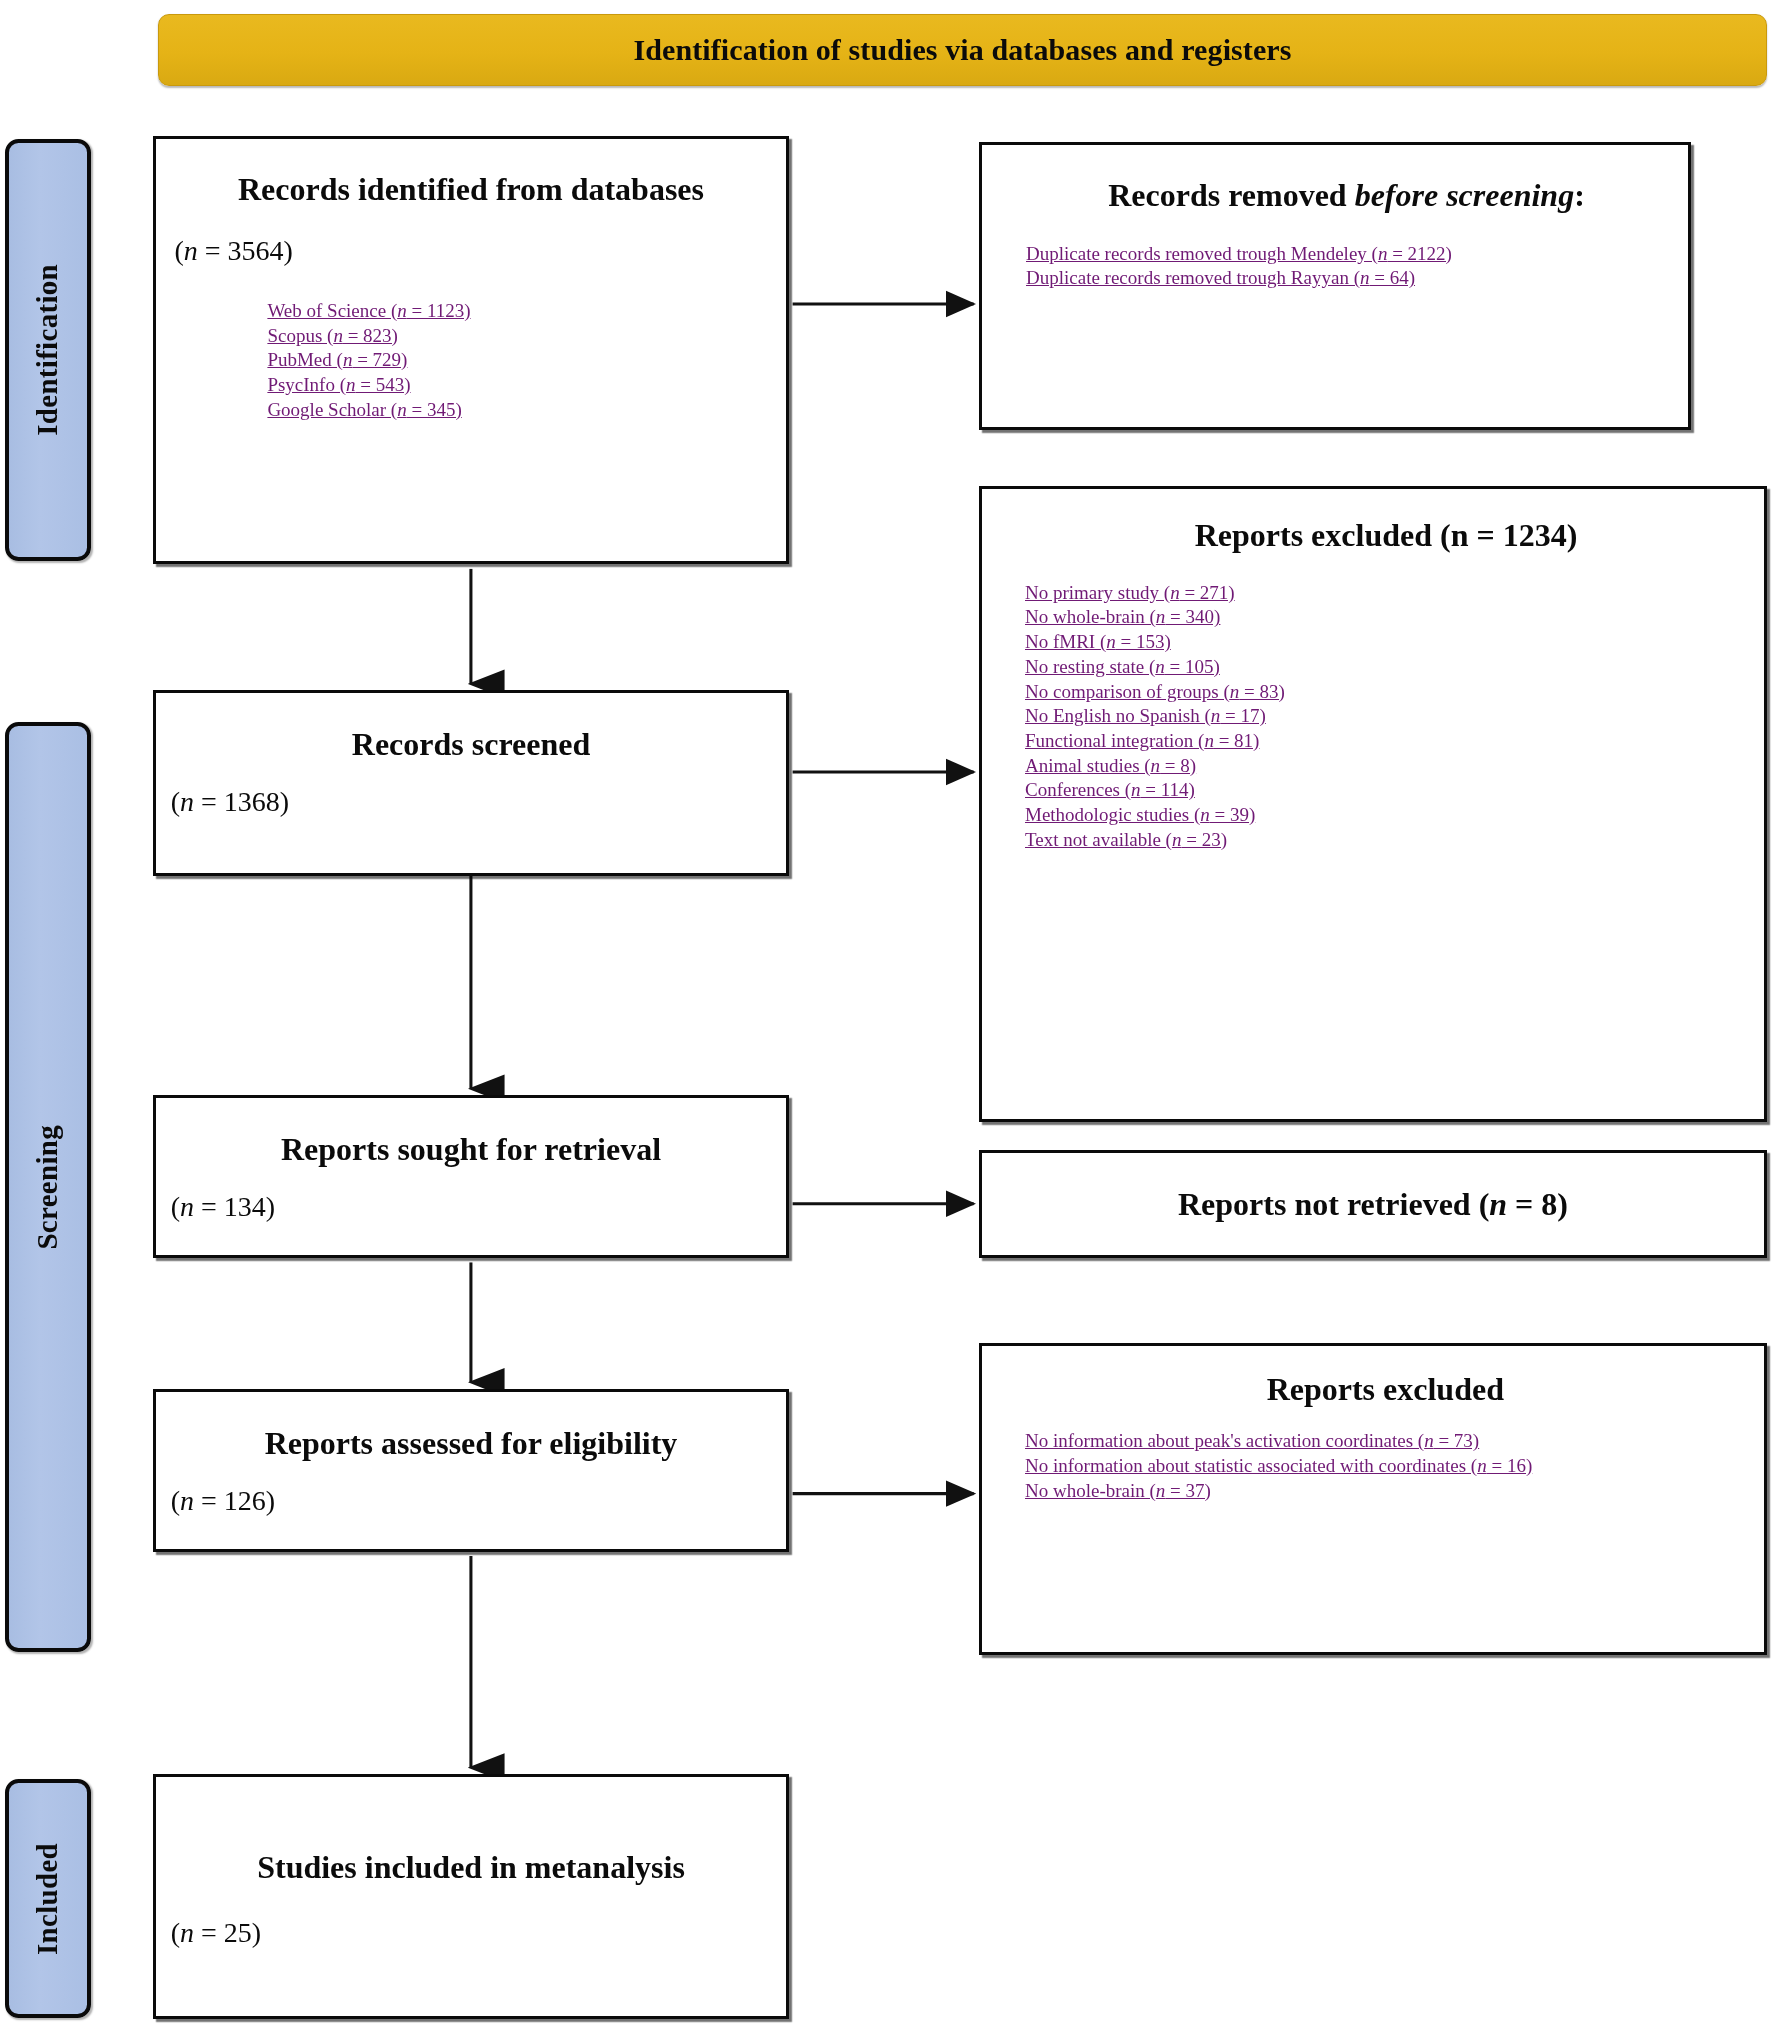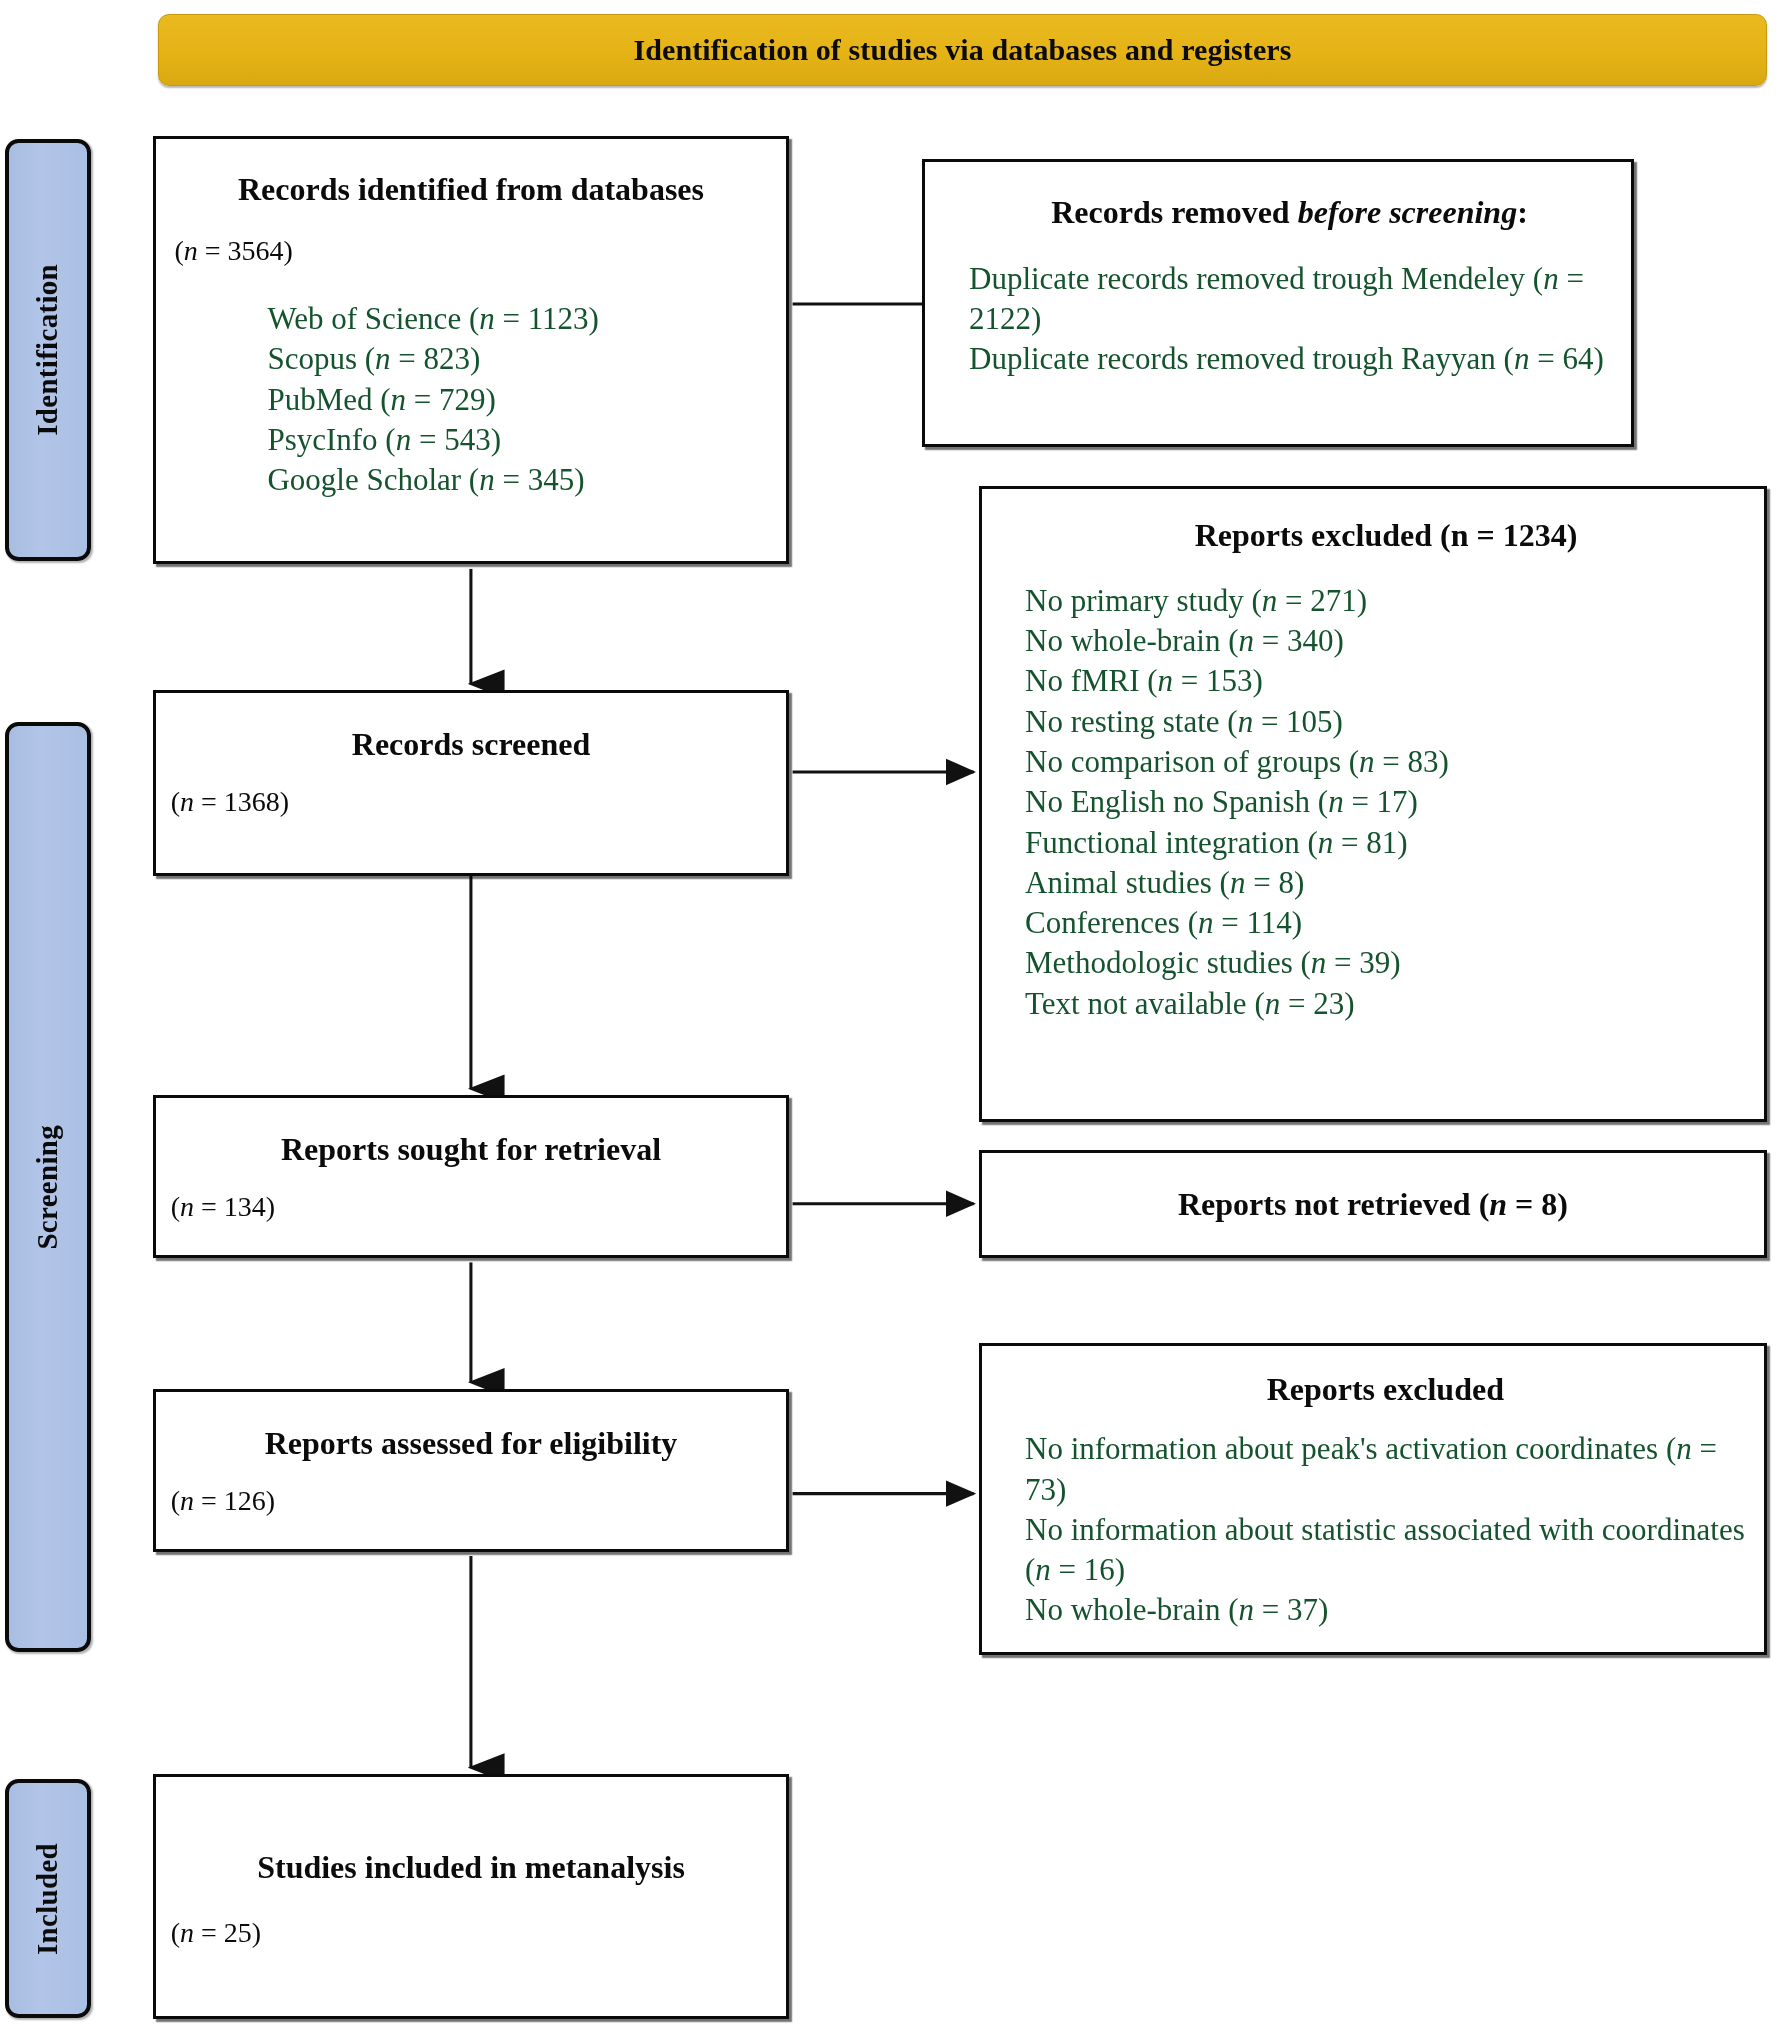--- a/index.html
+++ b/index.html
@@ -90,37 +90,38 @@
     text-align: center;
     line-height: 1.15;
   }
   .bsub {
     font-size: 28px;
     color: #0b0b0b;
     text-align: left;
     line-height: 1.15;
   }
   .blist {
-    font-size: 31px;
-    color: #14532d;
+    font-size: 19px;
+    color: #701a75;
     line-height: 1.30;
     text-align: left;
+    text-decoration: underline;
   }
   .blist .row { white-space: nowrap; }
   .blist .wrap { white-space: normal; }
   em.n { font-style: italic; }
 
   
   #box-identified     { left: 153px;  top: 136px;  width: 636px; height: 428px; }
   #box-identified .inner { padding: 32px 18.4px 0 18.4px; }
   #box-identified .btitle { margin-bottom: 27px; }
   #box-identified .bsub   { margin-bottom: 32px; }
   #box-identified .blist  { padding-left: 93px; }
 
-  #box-removed        { left: 922px; top: 142px; width: 712px; height: 288px; margin-top: 17px; }
+  #box-removed        { left: 979px; top: 142px; width: 712px; height: 288px; }
   #box-removed .inner { padding: 32px 21px 0 44px; }
   #box-removed .btitle { margin-bottom: 28px; }
 
   #box-excluded1      { left: 979px; top: 486px; width: 788px; height: 636px; }
   #box-excluded1 .inner { padding: 28px 17px 0 43px; }
   #box-excluded1 .btitle { margin-bottom: 27px; }
 
   #box-screened       { left: 153px;  top: 690px; width: 636px; height: 186px; }
   #box-screened .inner { padding: 33px 14.7px 0 14.7px; }
   #box-screened .btitle { margin-bottom: 23px; }

